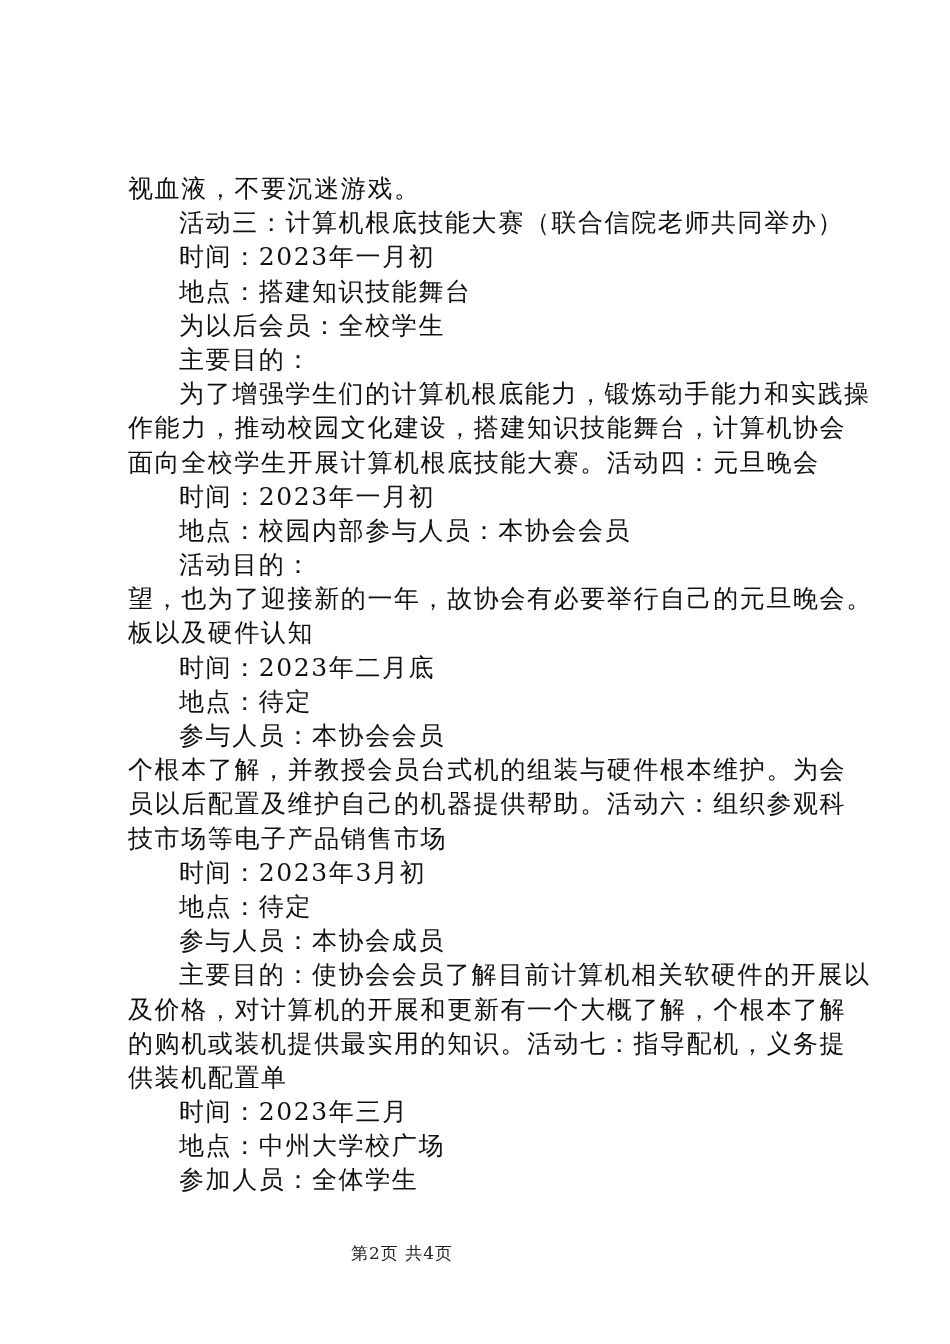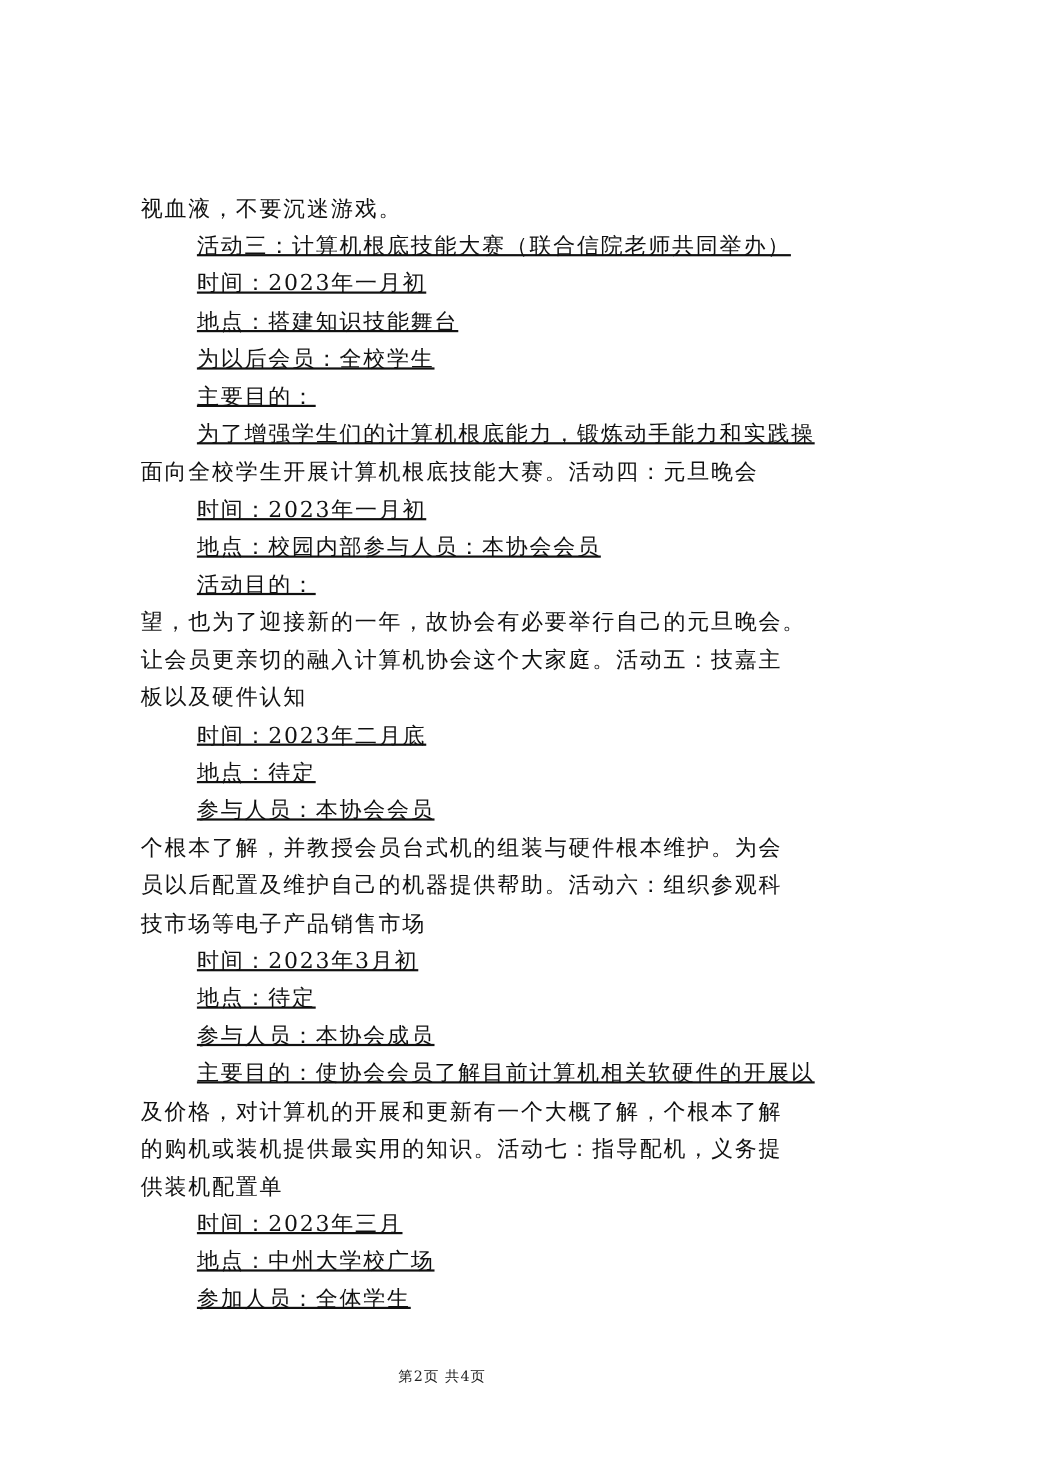--- a/index.html
+++ b/index.html
@@ -23,59 +23,58 @@
       height: 1344px;
       background: #ffffff;
     }
     .content {
       position: absolute;
       left: 128px;
       top: 172px;
       width: 712px;
     }
     .line {
-      font-size: 20px;
+      font-size: 25px;
       line-height: 34.2px;
       height: 34.2px;
       white-space: nowrap;
       letter-spacing: 1.6px;
     }
     .indent {
       padding-left: 51px;
-      text-decoration: underline;
     }
     .footer {
       position: absolute;
       left: 0;
       width: 804px;
       top: 1242px;
       text-align: center;
-      font-size: 13px;
+      font-size: 17px;
       color: #222222;
       letter-spacing: 1px;
     }
   </style>
 </head>
 <body>
 
 <div class="page">
   <div class="content">
     <div class="line">视血液，不要沉迷游戏。</div>
     <div class="line indent">活动三：计算机根底技能大赛（联合信院老师共同举办）</div>
     <div class="line indent">时间：2023年一月初</div>
     <div class="line indent">地点：搭建知识技能舞台</div>
     <div class="line indent">为以后会员：全校学生</div>
     <div class="line indent">主要目的：</div>
     <div class="line indent">为了增强学生们的计算机根底能力，锻炼动手能力和实践操</div>
+    <div class="line">作能力，推动校园文化建设，搭建知识技能舞台，计算机协会</div>
     <div class="line">面向全校学生开展计算机根底技能大赛。活动四：元旦晚会</div>
     <div class="line indent">时间：2023年一月初</div>
     <div class="line indent">地点：校园内部参与人员：本协会会员</div>
     <div class="line indent">活动目的：</div>
     <div class="line">望，也为了迎接新的一年，故协会有必要举行自己的元旦晚会。</div>
-    <div class="line">让会员更亲切的融入计算机协会这个大家庭。活动五：技嘉主</div>
     <div class="line">板以及硬件认知</div>
     <div class="line indent">时间：2023年二月底</div>
     <div class="line indent">地点：待定</div>
     <div class="line indent">参与人员：本协会会员</div>
     <div class="line">个根本了解，并教授会员台式机的组装与硬件根本维护。为会</div>
     <div class="line">员以后配置及维护自己的机器提供帮助。活动六：组织参观科</div>
     <div class="line">技市场等电子产品销售市场</div>
     <div class="line indent">时间：2023年3月初</div>
     <div class="line indent">地点：待定</div>
     <div class="line indent">参与人员：本协会成员</div>

